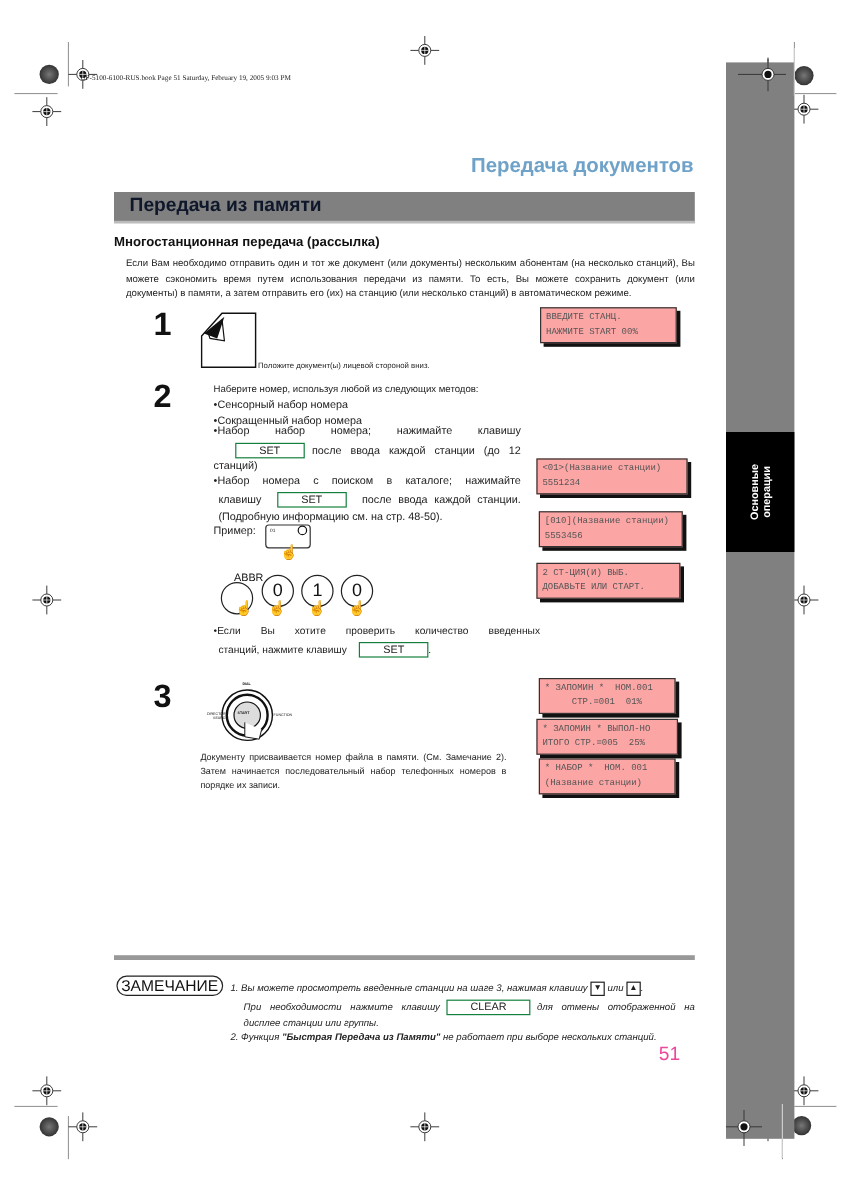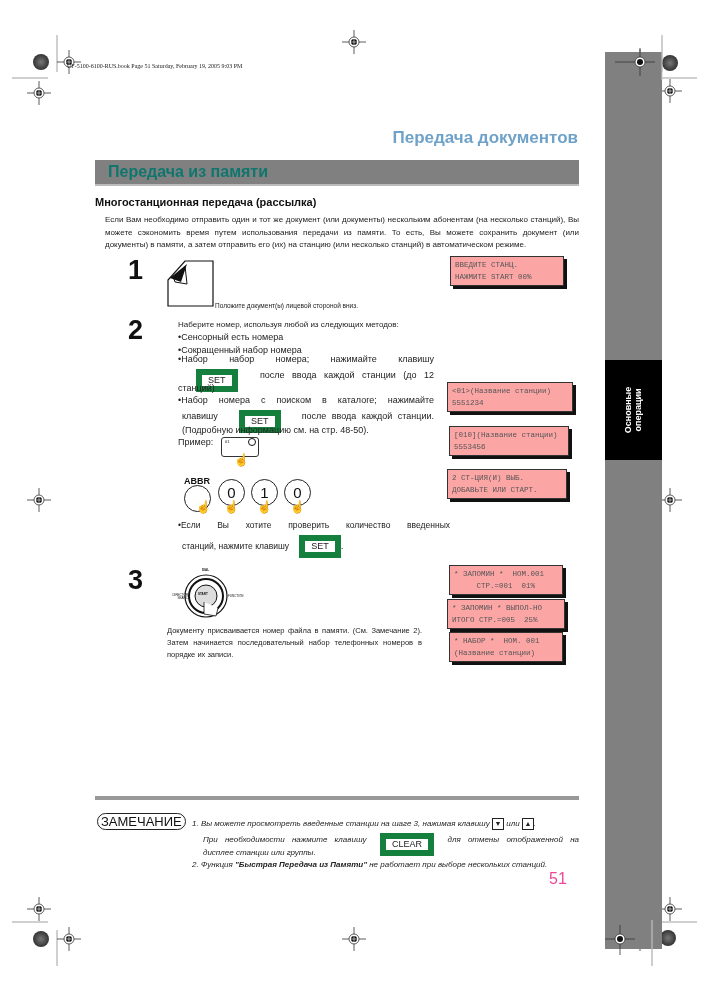--- a/index.html
+++ b/index.html
@@ -5,27 +5,27 @@
   html, body { margin:0; padding:0; background:#fff; }
   body { width:709px; height:1001px; position:relative; overflow:hidden; font-family:"Liberation Sans", sans-serif; color:#111; }
   .abs { position:absolute; }
   .sidebar-gray { left:605px; top:52px; width:57px; height:897px; background:#808080; }
   .sidebar-black { left:605px; top:360px; width:57px; height:100px; background:#000; }
   .sidebar-label { left:605px; top:360px; width:57px; height:100px; display:flex; align-items:center; justify-content:center; }
   .sidebar-label span { display:block; transform:rotate(-90deg); color:#fff; font-size:9px; font-weight:bold; line-height:10px; text-align:center; white-space:pre; }
   .header-meta { left:67px; top:63px; font-family:"Liberation Serif", serif; font-size:6px; color:#222; }
   .chapter-title { left:330px; top:128px; width:248px; text-align:right; font-size:17px; font-weight:bold; color:#6fa2c8; }
   .section-bar { left:95px; top:160px; width:484px; height:24px; background:#808080; border-bottom:2px solid #bbb; }
-  .section-title { left:108px; top:163px; font-size:16px; font-weight:bold; color:#0f766e; }
+  .section-title { left:108px; top:163px; font-size:16px; font-weight:bold; color:#0f172a; }
   .sub-title { left:95px; top:196px; font-size:11px; font-weight:bold; }
   .intro { left:105px; top:214px; width:474px; font-size:8px; line-height:12.5px; text-align:justify; color:#222; }
   .step-num { font-size:27px; font-weight:bold; color:#111; }
   .lcd { border:1px solid #333; box-shadow:3px 3px 0 #111; background:#fca5a5; font-family:"Liberation Mono", monospace; font-size:7.5px; line-height:12px; color:#555; padding:2px 4px; white-space:pre; }
   .body-txt { font-size:9px; line-height:13px; color:#222;text-align:center; }
-  .set-key { display:inline-block; border:6px solid #15803d; padding:0 6px; font-size:9px; line-height:11px; }
+  .set-key { display:inline-block; border:1px solid #15803d; padding:0 19px; font-size:9px; line-height:11px; }
   .just { text-align:justify; }
   .key-circle { width:25px; height:25px; border:1.5px solid #222; border-radius:50%; font-size:15px; display:flex; align-items:center; justify-content:center; }
   .rule-bottom { left:95px; top:796px; width:484px; height:4px; background:#999; }
   .note-badge { left:97px; top:813px; border:1.5px solid #222; border-radius:9px; padding:0 3px; font-size:13px; line-height:15px; }
   .note-txt { font-size:8px; font-style:italic; line-height:13px; color:#222; }
   .page-num { left:549px; top:870px; font-size:16px; color:#ec4899; }
   .arrow-key { display:inline-block; border:1px solid #222; width:10px; height:10px; font-size:7px; line-height:10px; text-align:center; font-style:normal; vertical-align:middle; }
 </style>
 </head>
 <body>
@@ -111,21 +111,21 @@
   <path d="M1 20 L1 46 L46 46 L46 1 L18 1 Z" fill="#fff" stroke="#111" stroke-width="1.2"></path>
   <path d="M3 18 L20 4 L14 22 Z" fill="#111"></path>
   <path d="M6 16 L8 22 L20 24 L18 6" fill="none" stroke="#111" stroke-width="1"></path>
 </svg>
 <div class="abs body-txt" style="left:215px;top:299px;font-size:6.5px">Положите документ(ы) лицевой стороной вниз.</div>
 <div class="abs lcd" style="left:450px;top:256px;width:104px">ВВЕДИТЕ СТАНЦ.
 НАЖМИТЕ START 00%</div>
 
 <div class="abs step-num" style="left:128px;top:315px">2</div>
 <div class="abs body-txt" style="left:178px;top:318px;font-size:8px">Наберите номер, используя любой из следующих методов:</div>
-<div class="abs body-txt" style="left:178px;top:331px">•Сенсорный есть номера</div>
+<div class="abs body-txt" style="left:178px;top:331px">•Сенсорный набор номера</div>
 <div class="abs body-txt" style="left:178px;top:344px">•Сокращенный набор номера</div>
 <div class="abs body-txt just" style="left:178px;top:353px;width:256px;text-align-last:justify">•Набор набор номера; нажимайте клавишу</div>
 <div class="abs body-txt" style="left:178px;top:369px;width:256px;display:flex;justify-content:space-between">
   <span class="set-key" style="margin-left:18px">SET</span>
   <span style="word-spacing:5px">после ввода каждой станции (до 12</span>
 </div>
 <div class="abs body-txt" style="left:178px;top:382px">станций)</div>
 <div class="abs body-txt just" style="left:178px;top:394px;width:256px;text-align-last:justify">•Набор номера с поиском в каталоге; нажимайте</div>
 <div class="abs body-txt" style="left:182px;top:410px;width:252px;display:flex;justify-content:space-between">
   <span>клавишу</span>
@@ -133,21 +133,21 @@
   <span style="word-spacing:3px">после ввода каждой станции.</span>
 </div>
 <div class="abs body-txt" style="left:182px;top:424px">(Подробную информацию см. на стр. 48-50).</div>
 <div class="abs body-txt" style="left:178px;top:436px">Пример:</div>
 <div class="abs" style="left:221px;top:437px;width:36px;height:18px;border:1px solid #333;border-radius:3px">
   <span style="position:absolute;left:3px;top:1px;font-size:4px">01</span>
   <span style="position:absolute;right:2px;top:0px;width:6px;height:6px;border:1.5px solid #111;border-radius:50%"></span>
 </div>
 <div class="abs" style="left:234px;top:454px;font-size:12px;line-height:12px">☝</div>
 
-<div class="abs" style="left:184px;top:476px;font-size:9px;font-weight:bold">ABBR</div>
+<div class="abs" style="left:195px;top:476px;font-size:9px;font-weight:normal">ABBR</div>
 <div class="abs key-circle" style="left:184px;top:485px"></div>
 <div class="abs key-circle" style="left:218px;top:479px">0</div>
 <div class="abs key-circle" style="left:251px;top:479px">1</div>
 <div class="abs key-circle" style="left:284px;top:479px">0</div>
 <div class="abs" style="left:196px;top:500px;font-size:12px">☝</div>
 <div class="abs" style="left:224px;top:500px;font-size:12px">☝</div>
 <div class="abs" style="left:257px;top:500px;font-size:12px">☝</div>
 <div class="abs" style="left:290px;top:500px;font-size:12px">☝</div>
 
 <div class="abs body-txt just" style="left:178px;top:519px;width:272px;text-align-last:justify;font-size:8.5px">•Если Вы хотите проверить количество введенных</div>

